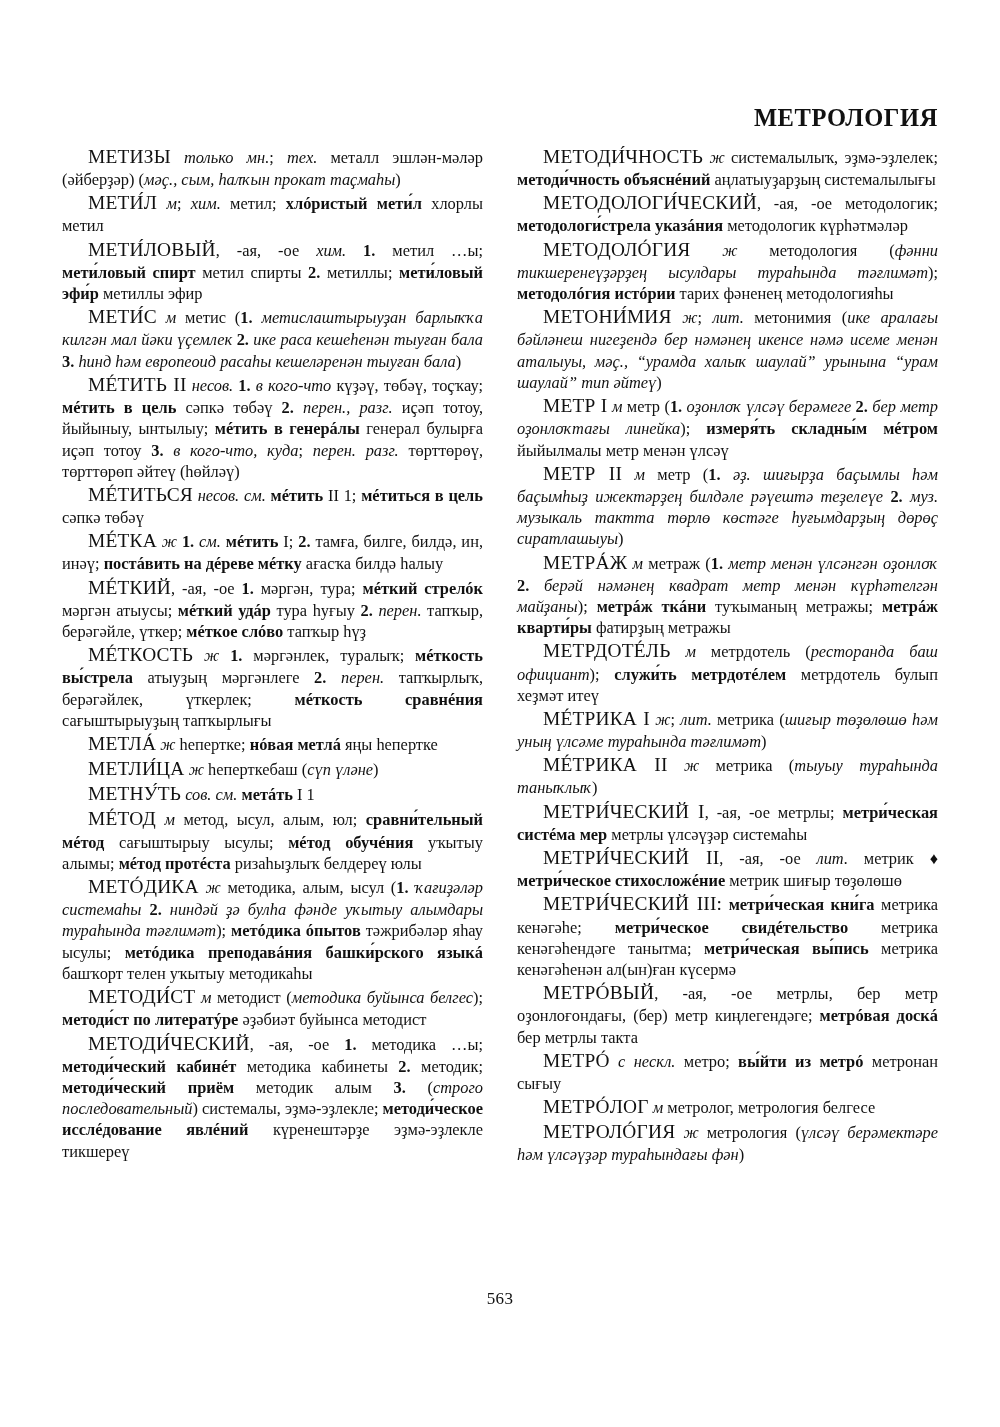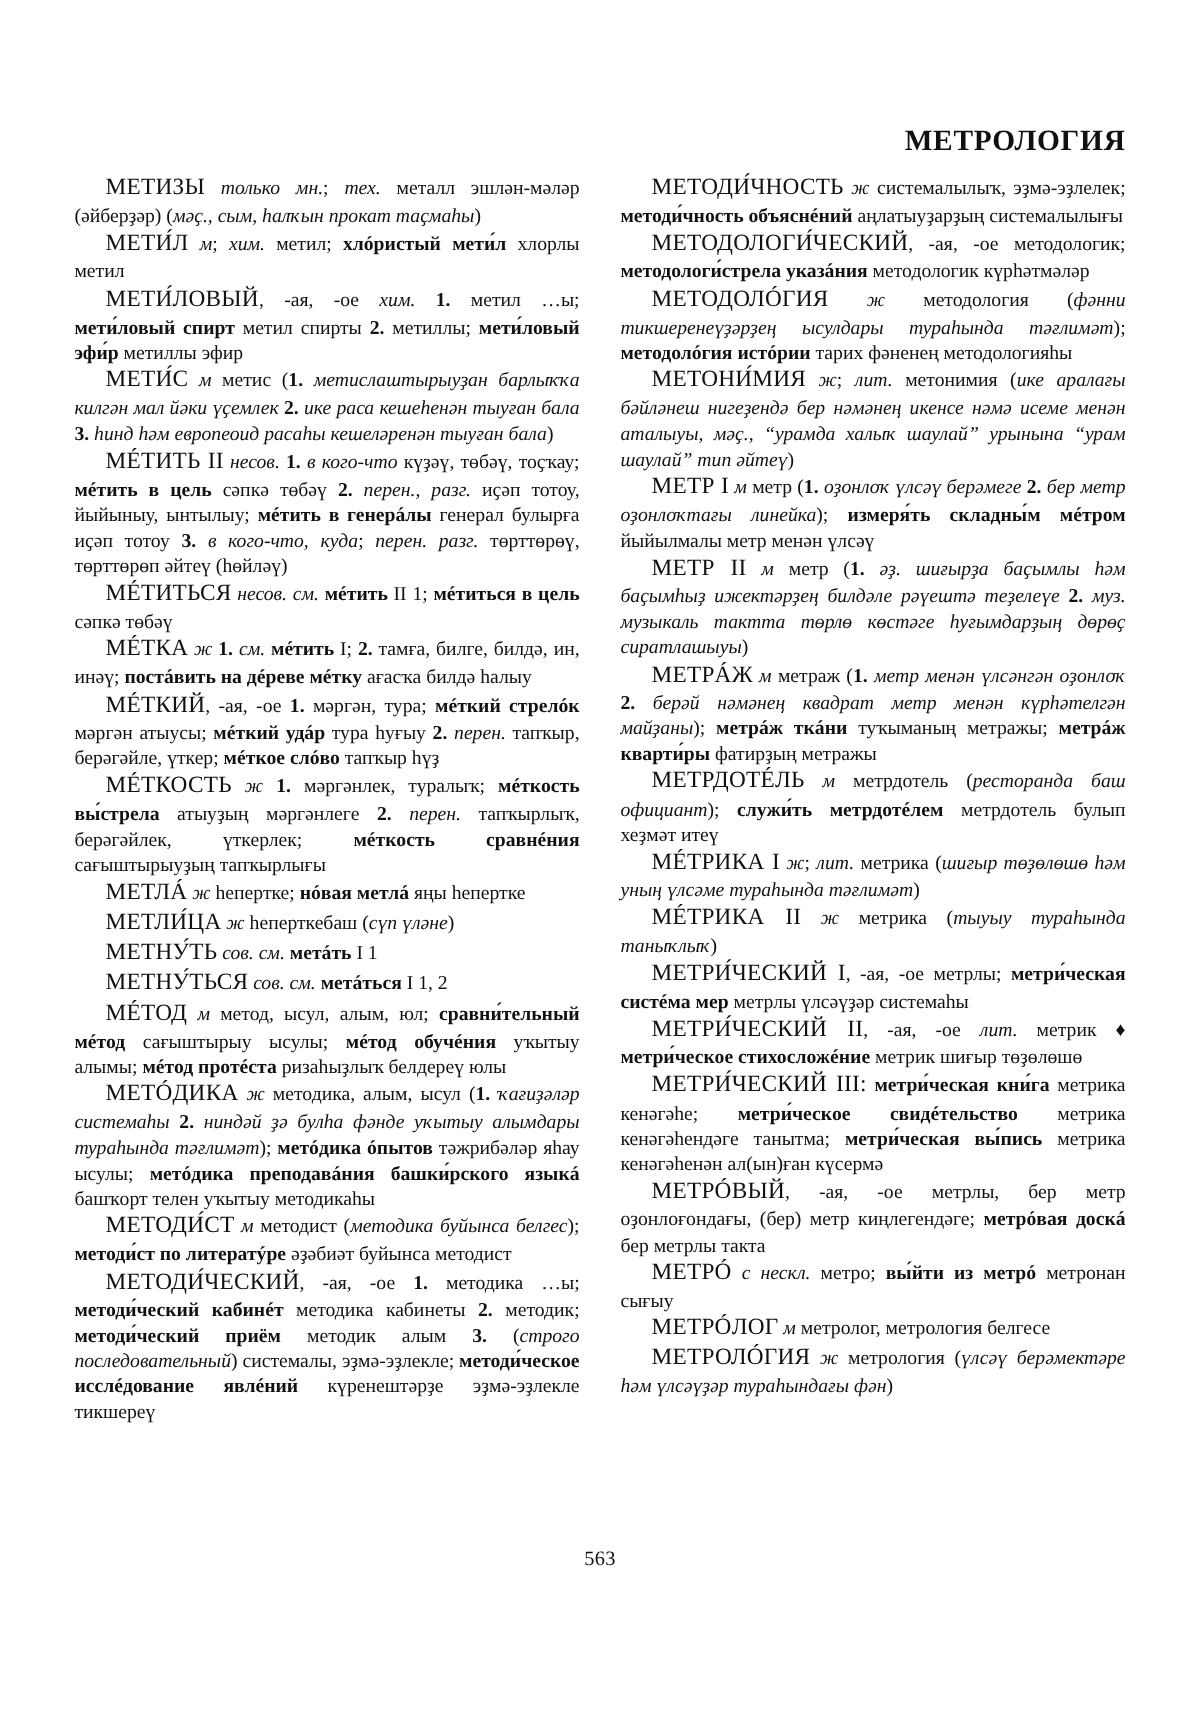--- a/index.html
+++ b/index.html
@@ -110,21 +110,20 @@
         <p class="entry"><span class="hw">МЕТИ́ЛОВЫЙ</span>, -ая, -ое <span class="i">хим.</span> <span class="num">1.</span> метил …ы; <span class="b">мети́ловый спирт</span> метил спирты <span class="num">2.</span> метиллы; <span class="b">мети́ловый эфи́р</span> метиллы эфир</p>
         <p class="entry"><span class="hw">МЕТИ́С</span> <span class="i">м</span> метис (<span class="num">1.</span> <span class="i">метислаштырыуҙан барлыҡҡа килгән мал йәки үҫемлек</span> <span class="num">2.</span> <span class="i">ике раса кешеһенән тыуған бала</span> <span class="num">3.</span> <span class="i">һинд һәм европеоид раcаһы кешеләренән тыуған бала</span>)</p>
         <p class="entry"><span class="hw">МÉТИТЬ II</span> <span class="i">несов.</span> <span class="num">1.</span> <span class="i">в кого-что</span> күҙәү, төбәү, тоҫҡау; <span class="b">мéтить в цель</span> сәпкә төбәү <span class="num">2.</span> <span class="i">перен., разг.</span> иҫәп тотоу, йыйыныу, ынтылыу; <span class="b">мéтить в генерáлы</span> генерал булырға иҫәп тотоу <span class="num">3.</span> <span class="i">в кого-что, куда</span>; <span class="i">перен. разг.</span> төрттөрөү, төрттөрөп әйтеү (һөйләү)</p>
         <p class="entry"><span class="hw">МÉТИТЬСЯ</span> <span class="i">несов. см.</span> <span class="b">мéтить</span> II 1; <span class="b">мéтиться в цель</span> сәпкә төбәү</p>
         <p class="entry"><span class="hw">МÉТКА</span> <span class="i">ж</span> <span class="num">1.</span> <span class="i">см.</span> <span class="b">мéтить</span> I; <span class="num">2.</span> тамға, билге, билдә, ин, инәү; <span class="b">постáвить на дéреве мéтку</span> ағасҡа билдә һалыу</p>
         <p class="entry"><span class="hw">МÉТКИЙ</span>, -ая, -ое <span class="num">1.</span> мәргән, тура; <span class="b">мéткий стрелóк</span> мәргән атыусы; <span class="b">мéткий удáр</span> тура һуғыу <span class="num">2.</span> <span class="i">перен.</span> тапҡыр, берәгәйле, үткер; <span class="b">мéткое слóво</span> тапҡыр һүҙ</p>
         <p class="entry"><span class="hw">МÉТКОСТЬ</span> <span class="i">ж</span> <span class="num">1.</span> мәргәнлек, туралыҡ; <span class="b">мéткость вы́стрела</span> атыуҙың мәргәнлеге <span class="num">2.</span> <span class="i">перен.</span> тапҡырлыҡ, берәгәйлек, үткерлек; <span class="b">мéткость сравнéния</span> сағыштырыуҙың тапҡырлығы</p>
         <p class="entry"><span class="hw">МЕТЛÁ</span> <span class="i">ж</span> һепертке; <span class="b">нóвая метлá</span> яңы һепертке</p>
         <p class="entry"><span class="hw">МЕТЛИ́ЦА</span> <span class="i">ж</span> һепертке­баш (<span class="i">сүп үләне</span>)</p>
         <p class="entry"><span class="hw">МЕТНУ́ТЬ</span> <span class="i">сов. см.</span> <span class="b">метáть</span> I 1</p>
-        <p class="entry"><span class="hw">МЕТНУ́ТЬСЯ</span> <span class="i">сов. см.</span> <span class="b">метáться</span> I 1, 2</p>
         <p class="entry"><span class="hw">МÉТОД</span> <span class="i">м</span> метод, ысул, алым, юл; <span class="b">сравни́тельный мéтод</span> сағыштырыу ысулы; <span class="b">мéтод обучéния</span> уҡытыу алымы; <span class="b">мéтод протéста</span> ризаһыҙлыҡ белдереү юлы</p>
         <p class="entry"><span class="hw">МЕТÓДИКА</span> <span class="i">ж</span> методика, алым, ысул (<span class="num">1.</span> <span class="i">ҡағиҙәләр системаһы</span> <span class="num">2.</span> <span class="i">ниндәй ҙә булһа фәнде уҡытыу алымдары тураһында тәғлимәт</span>); <span class="b">метóдика óпытов</span> тәжрибәләр яһау ысулы; <span class="b">метóдика преподавáния башки́рского языкá</span> башҡорт телен уҡытыу методикаһы</p>
         <p class="entry"><span class="hw">МЕТОДИ́СТ</span> <span class="i">м</span> методист (<span class="i">методика буйынса белгес</span>); <span class="b">методи́ст по литератýре</span> әҙәбиәт буйынса методист</p>
         <p class="entry"><span class="hw">МЕТОДИ́ЧЕСКИЙ</span>, -ая, -ое <span class="num">1.</span> методика …ы; <span class="b">методи́ческий кабинéт</span> методика кабинеты <span class="num">2.</span> методик; <span class="b">методи́ческий приём</span> методик алым <span class="num">3.</span> (<span class="i">строго последовательный</span>) системалы, эҙмә-эҙлекле; <span class="b">методи́ческое исслéдование явлéний</span> күренештәрҙе эҙмә-эҙлекле тикшереү</p>
       </div>
     <div class="col right" id="col-right">
         <p class="entry"><span class="hw">МЕТОДИ́ЧНОСТЬ</span> <span class="i">ж</span> системалылыҡ, эҙмә-эҙлелек; <span class="b">методи́чность объяснéний</span> аңлатыуҙарҙың системалылығы</p>
         <p class="entry"><span class="hw">МЕТОДОЛОГИ́ЧЕСКИЙ</span>, -ая, -ое методологик; <span class="b">методологи́стрела указáния</span> методологик күрһәтмәләр</p>
         <p class="entry"><span class="hw">МЕТОДОЛÓГИЯ</span> <span class="i">ж</span> методология (<span class="i">фәнни тикшеренеүҙәрҙең ысулдары тураһында тәғлимәт</span>); <span class="b">методолóгия истóрии</span> тарих фәненең методологияһы</p>
         <p class="entry"><span class="hw">МЕТОНИ́МИЯ</span> <span class="i">ж</span>; <span class="i">лит.</span> метонимия (<span class="i">ике аралағы бәйләнеш нигеҙендә бер нәмәнең икенсе нәмә исеме менән аталыуы, мәҫ., “урамда халыҡ шаулай” урынына “урам шаулай” тип әйтеү</span>)</p>

